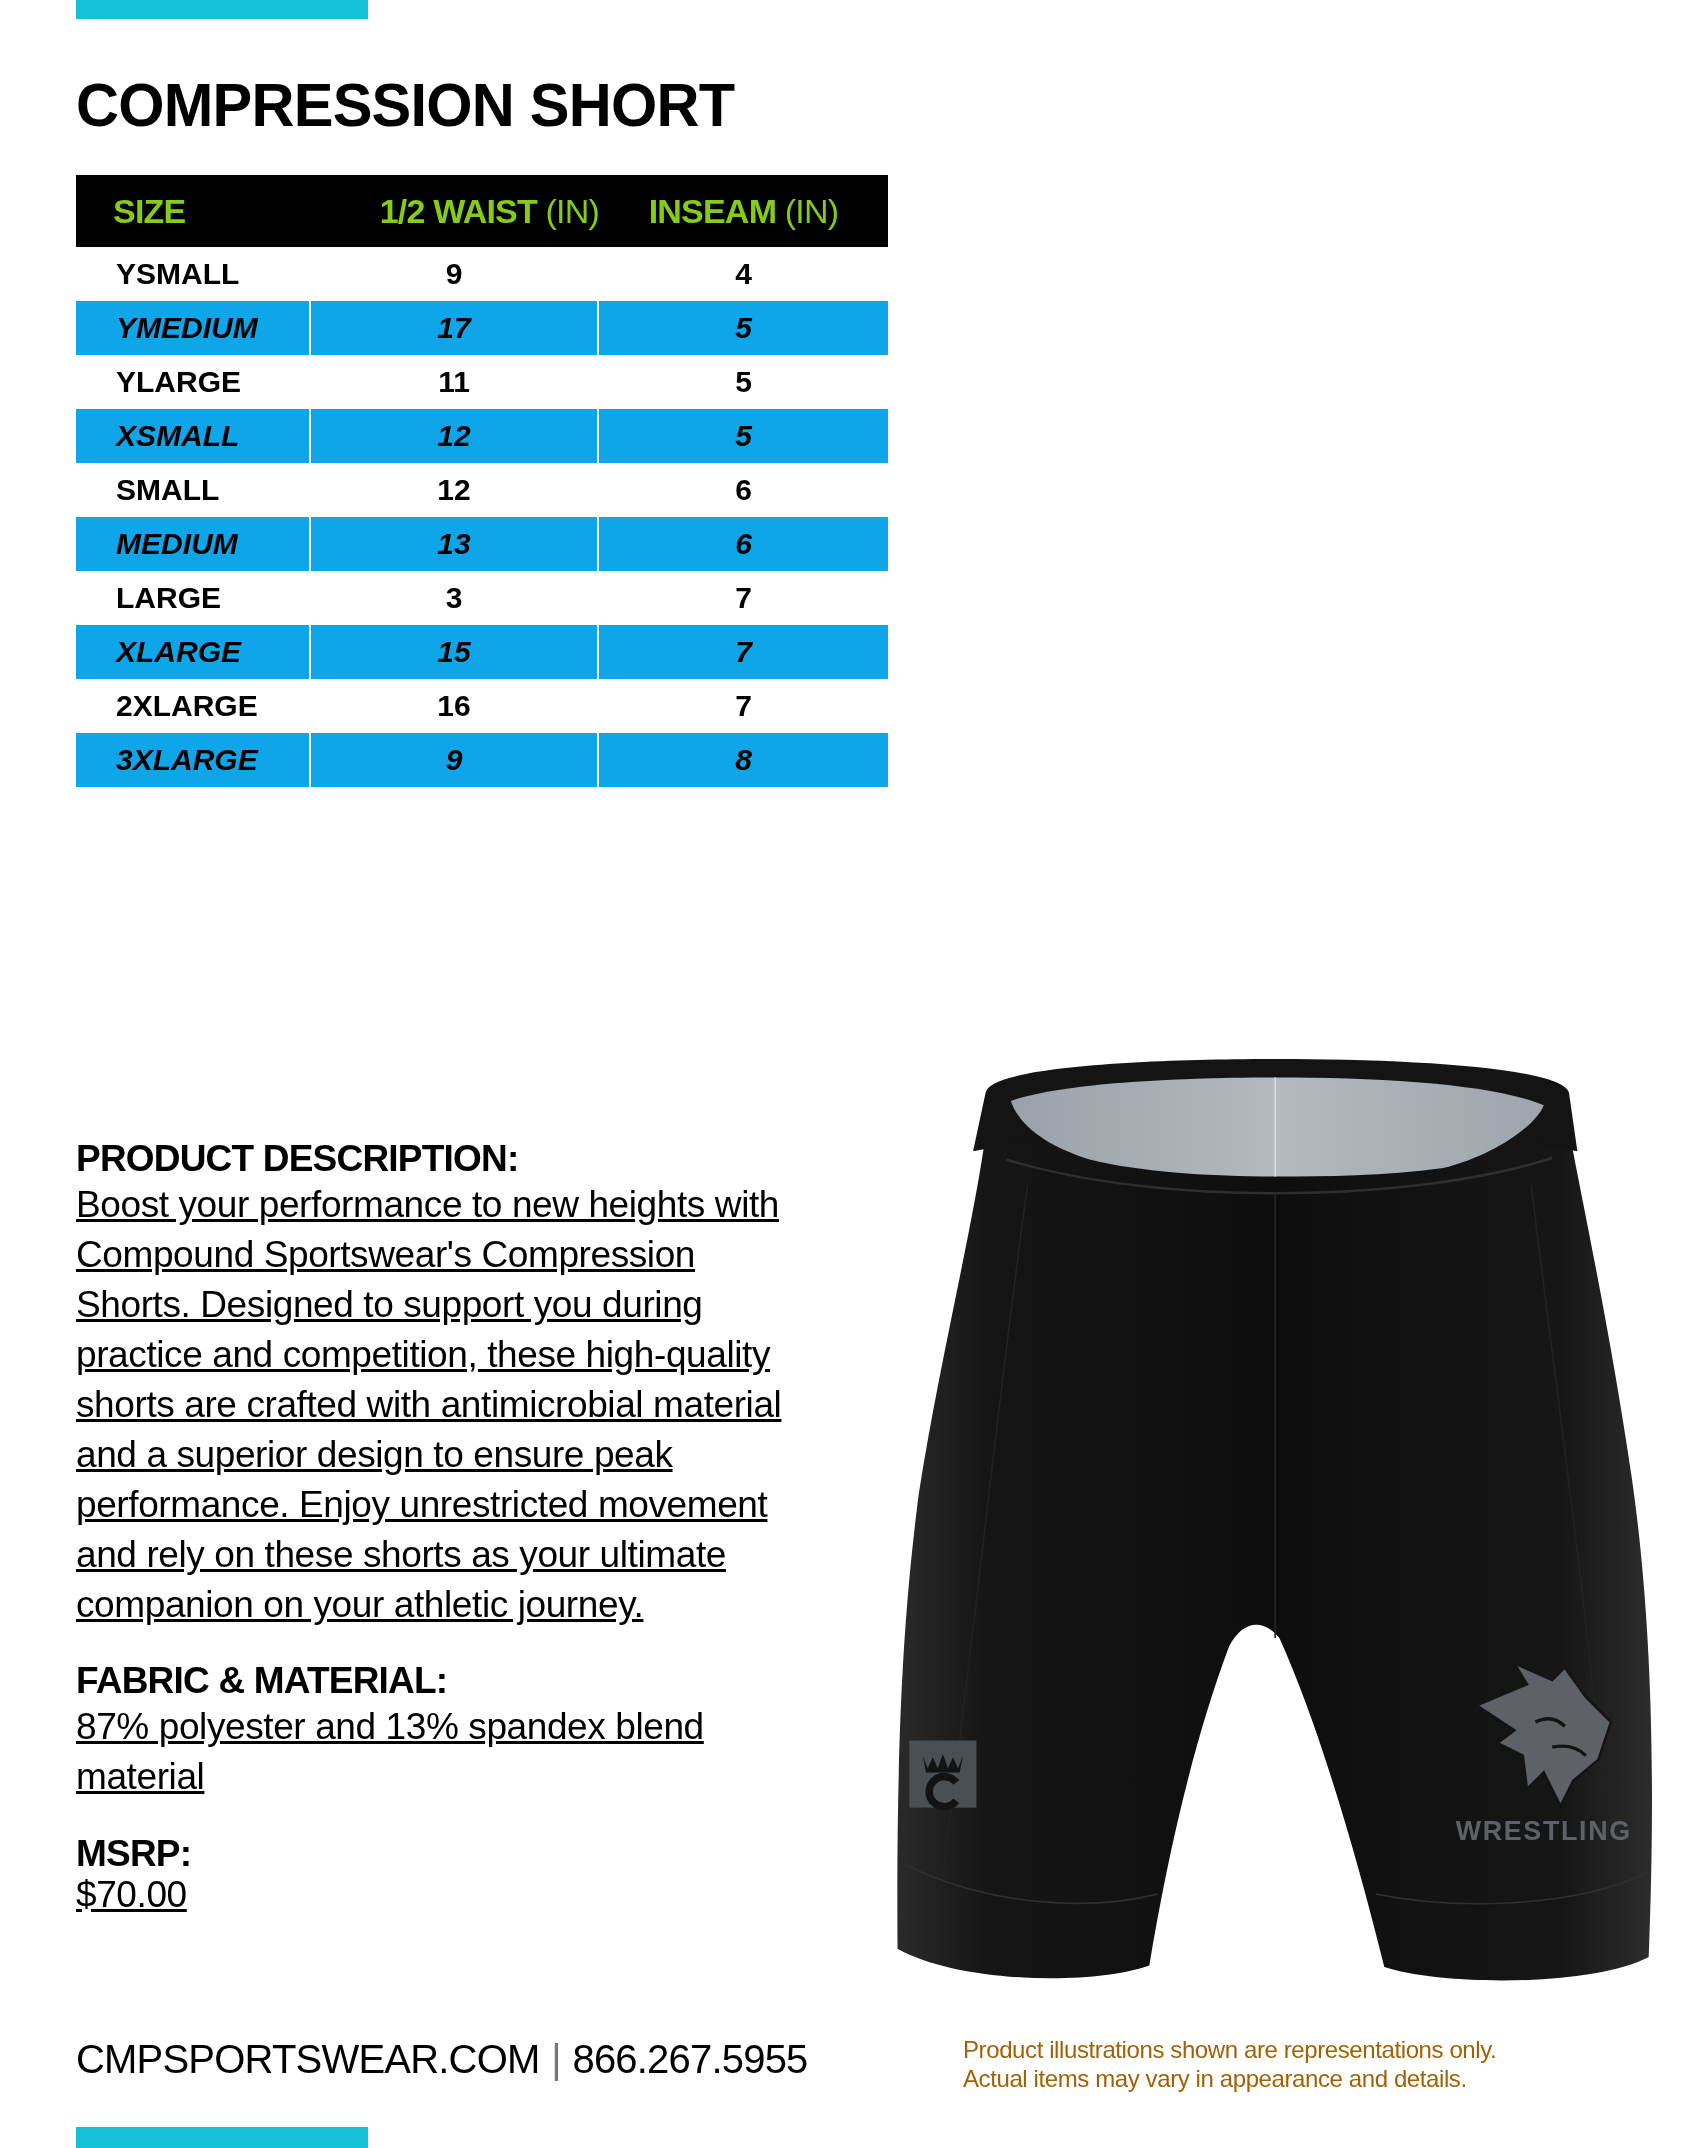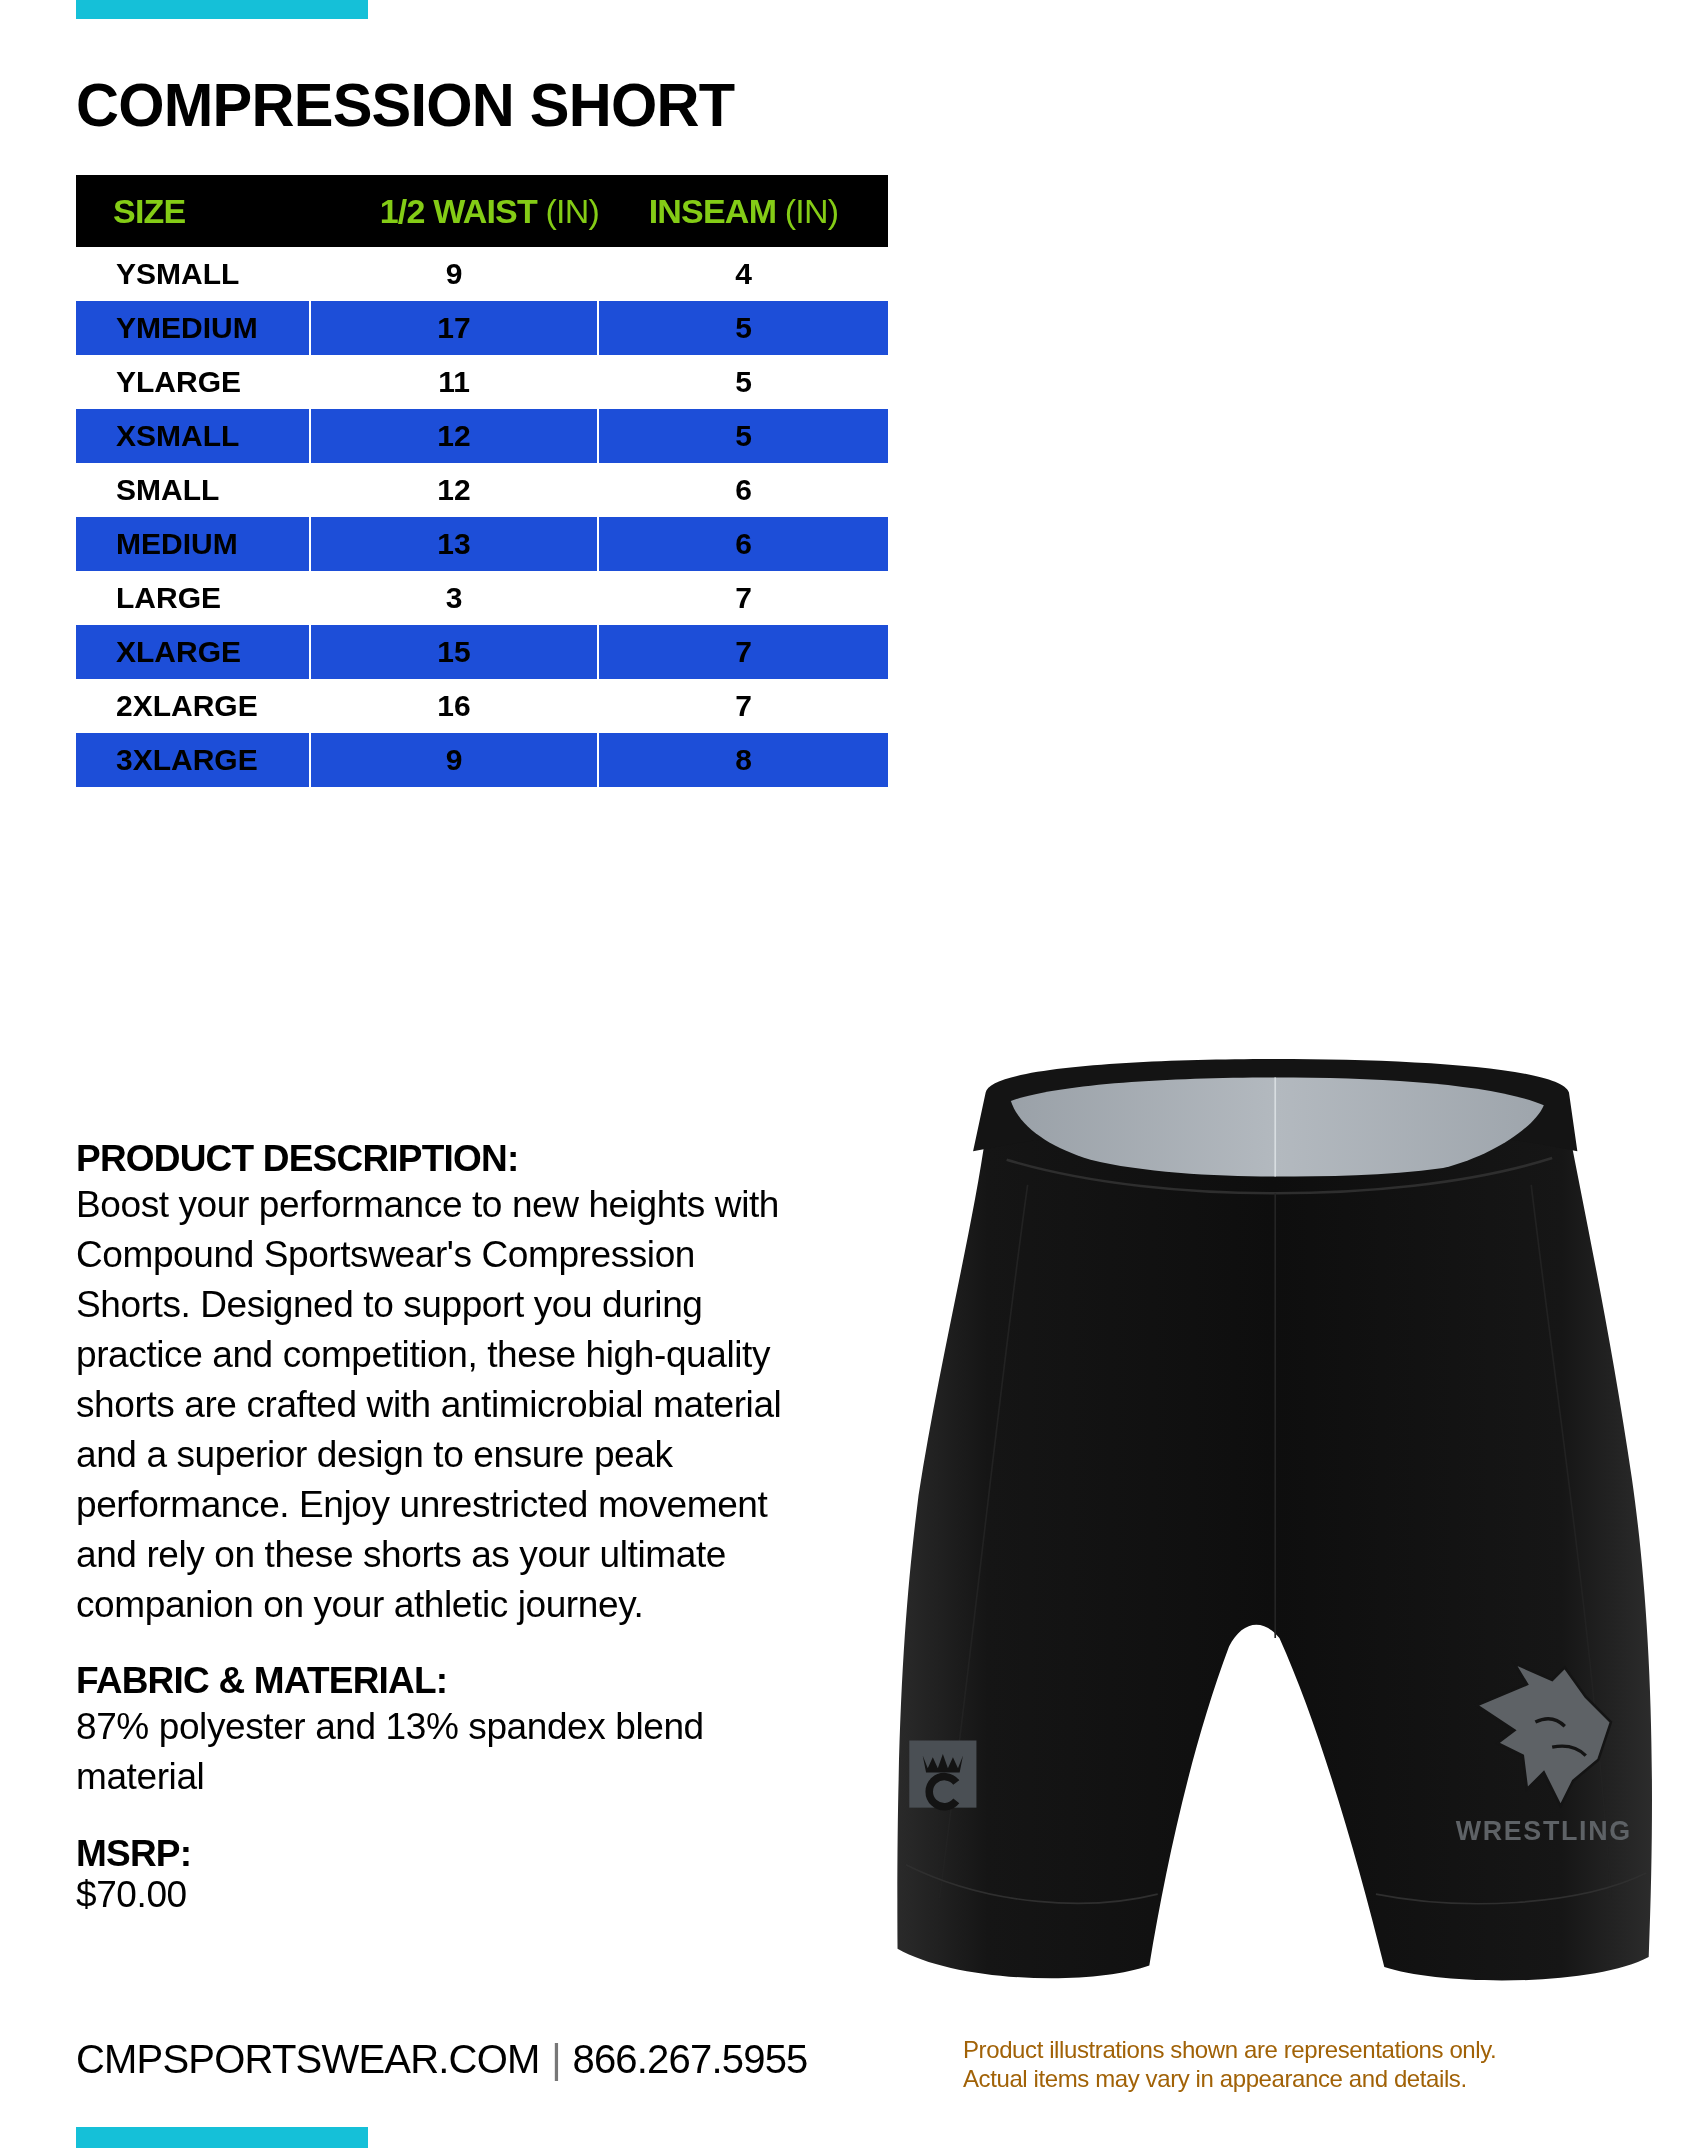--- a/index.html
+++ b/index.html
@@ -14,28 +14,28 @@
            border-collapse: separate; border-spacing: 0; }
   .size-table th { background: #000; color: #84cc16; height: 72px; font-size: 34px; font-weight: 700;
            text-align: left; padding: 0; letter-spacing: -0.8px; }
   .size-table th .unit { font-weight: 400; }
   .size-table th.c1 { padding-left: 37px; width: 198px; }
   .size-table th.c2 { text-align: right; width: 288px; }
   .size-table th.c3 { text-align: center; }
   .size-table td { height: 54px; font-size: 30px; font-weight: 700; padding: 0; }
   .size-table td.c1 { padding-left: 40px; }
   .size-table td.c2, .size-table td.c3 { text-align: center; }
-  .size-table tr.band td { background: #1d4ed8; }
+  .size-table tr.band td { background: #0ea5e9; font-style: italic; }
   .size-table tr.band td.c1 { border-right: 2.5px solid #fff; }
   .size-table tr.band td.c2 { border-right: 2.5px solid #fff; }
   .size-table tr td { border-right: 2.5px solid transparent; }
   .size-table tr td.c3 { border-right: none; }
   .section { position: absolute; left: 76px; width: 806px; }
   .section h2 { margin: 0; font-size: 37px; font-weight: 700; letter-spacing: -0.8px; line-height: 42px; }
-  .section p { margin: 0; font-size: 37px; font-weight: 400; line-height: 50px; letter-spacing: -0.4px; }
+  .section p { margin: 0; font-size: 37px; font-weight: 400; line-height: 50px; letter-spacing: -0.4px; text-decoration: underline; }
   .desc { top: 1138px; }
   .fabric { top: 1660px; }
   .msrp { top: 1833px; }
   .msrp p { line-height: 40px; }
   .footer-contact { position: absolute; left: 76px; top: 2037px; font-size: 40px; font-weight: 400;
            letter-spacing: -0.8px; white-space: nowrap; }
   .footer-contact .sep { color: #777; margin: 0 11.7px; font-weight: 300; }
   .disclaimer { position: absolute; left: 963px; top: 2036px; font-size: 24px; line-height: 28.5px;
            letter-spacing: -0.4px; color: #a16207; }
   .product-image { position: absolute; left: 889px; top: 1059px; width: 806px; height: 940px; }

